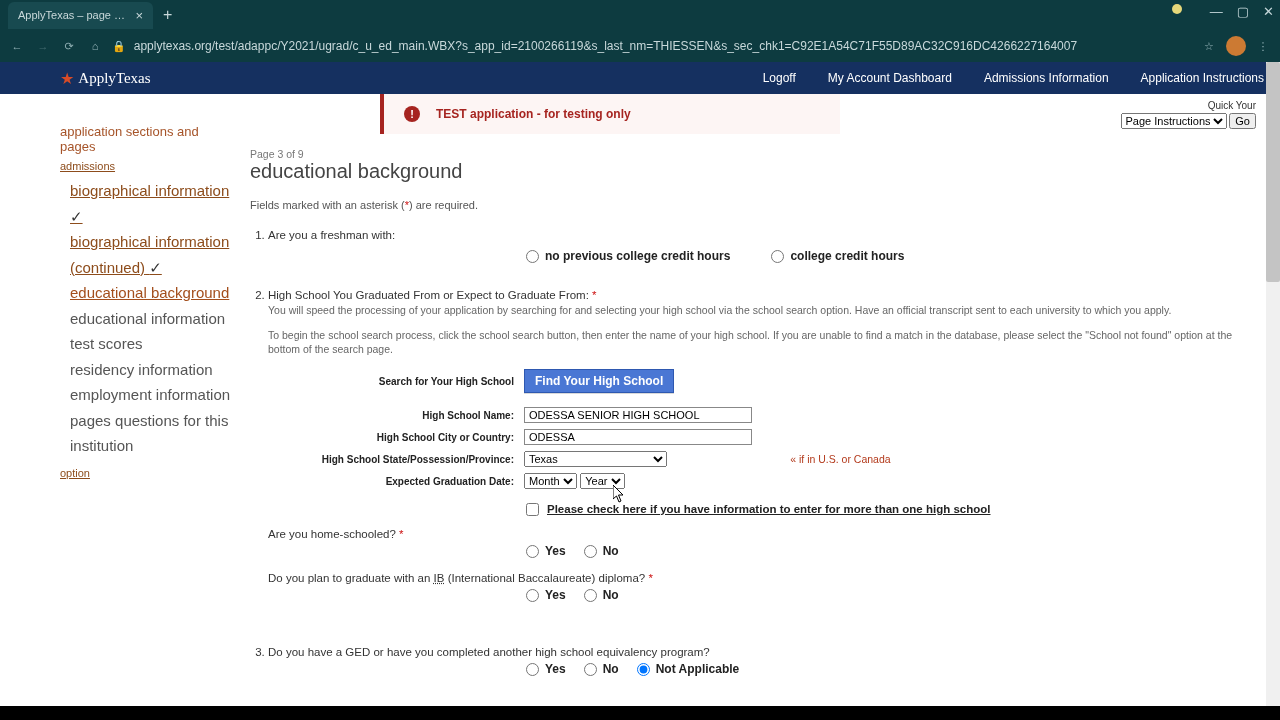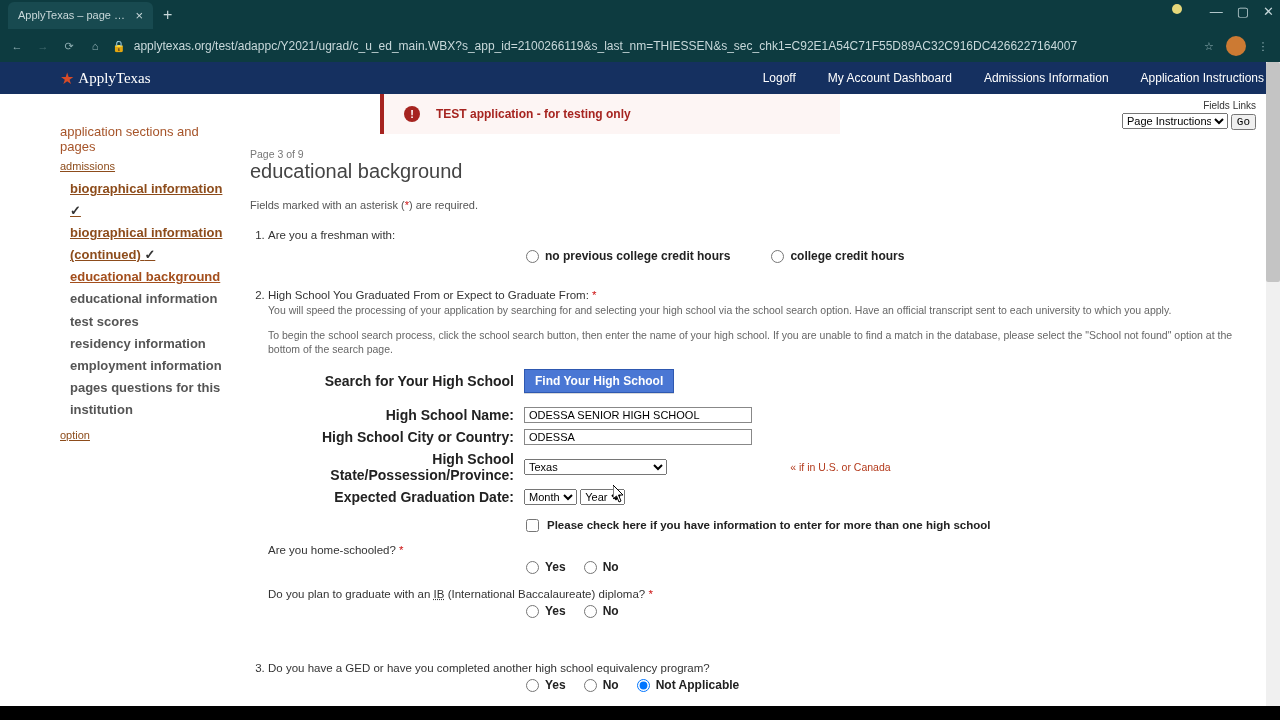--- a/index.html
+++ b/index.html
@@ -28,57 +28,57 @@
   .top-links a { color: #fff; text-decoration: none; cursor: pointer; }
   
   
   .page { display: flex; background: #fff; height: calc(720px - 62px - 32px - 14px); }
   .left-col { width: 250px; padding: 8px 16px 8px 60px; font-size: 11px; }
   .left-col .app-details { color: #555; line-height: 1.5; }
   .left-col .app-details .link { color: #8d4c1b; text-decoration: underline; cursor: pointer; }
   .sections-title { color: #a65429; font-size: 13px; font-weight: normal; margin-top: 22px; margin-bottom: 6px; }
   .section-link { color: #8d4c1b; text-decoration: underline; cursor: pointer; display: block; margin-bottom: 6px; }
   .sub-links { margin-left: 10px; }
-  .sub-links a { display: block; color: #8d4c1b; text-decoration: underline; font-size: 13px; line-height: 1.7; cursor: pointer; font-weight: bold; }
+  .sub-links a { display: block; color: #8d4c1b; text-decoration: underline; font-size: 15px; line-height: 1.7; cursor: pointer; }
   .sub-links a.current { color: #a34e1c; }
   .sub-links a.plain { color: #555; text-decoration: none; }
   .check { color: #333; }
   
   .main-col { flex: 1; padding: 0 20px 0 0; }
   .alert-bar { border-left: 4px solid #a62420; background: #fdf5f4; display: flex; align-items: center; padding: 12px 20px; margin-bottom: 14px; gap: 16px; margin-left: 130px; width: 460px; }
   .alert-icon { width: 16px; height: 16px; background: #a62420; border-radius: 50%; color: #fff; text-align: center; font-size: 11px; line-height: 16px; font-weight: bold; }
   .alert-text { color: #a62420; font-weight: bold; font-size: 12px; }
   
   .quick-links { position: absolute; right: 24px; top: 100px; text-align: right; font-size: 10px; }
   .quick-links select { font-size: 11px; width: 106px; }
-  .quick-links button { font-size: 11px; padding: 0 4px; font-family: Liberation Mono, monospace; }
+  .quick-links button { font-size: 11px; padding: 0 4px; }
   
   .page-count { color: #777; font-size: 10.5px; }
   h1 { font-weight: normal; font-size: 20px; color: #444; margin-bottom: 16px; }
   .hint { color: #555; font-size: 11px; margin-bottom: 18px; }
   .req { color: #c11; }
   
   ol.qlist { list-style: decimal; margin-left: 18px; }
   ol.qlist > li { margin-bottom: 26px; color: #333; font-size: 11.5px; }
   ol.qlist > li > .qlabel { color: #333; }
   
   .radio-row { margin-top: 8px; margin-left: 258px; display: flex; gap: 41px; font-weight: bold; color: #222; font-size: 12px; }
   .radio-row.tight { margin-left: 258px; margin-top: 4px; gap: 18px; }
   .radio-row label { display: flex; align-items: center; gap: 6px; font-weight: bold; }
   
   .subtext { color: #666; font-size: 10.5px; margin-top: 2px; line-height: 1.4; }
   
   table.form-table { margin-top: 8px; }
   table.form-table td { padding: 2px 4px; vertical-align: middle; }
-  table.form-table td.lbl { text-align: right; font-weight: bold; font-size: 14px; color: #222; width: 248px; }
+  table.form-table td.lbl { text-align: right; font-weight: bold; font-size: 10px; color: #222; width: 248px; }
   input[type=text] { width: 228px; font-size: 11px; padding: 1px 4px; border: 1px solid #888; }
   select { font-size: 11px; }
   .find-btn { background: #4a77d4; border: 1px solid #2e58b0; color: #fff; font-weight: bold; font-size: 12px; padding: 4px 10px; cursor: pointer; box-shadow: 0 1px 0 rgba(0,0,0,.15); }
   .hint-inline { color: #b33a1c; font-size: 10.5px; margin-left: 120px; }
-  .cb-row { margin-top: 10px; margin-left: 258px; display: flex; gap: 8px; font-weight: bold; font-size: 11.5px; color: #222; }
+  .cb-row { margin-top: 10px; margin-left: 258px; display: flex; gap: 8px; font-weight: bold; font-size: 11.5px; color: #222; text-decoration: underline; }
   
   .footer-bar { position: absolute; bottom: 0; left: 0; right: 0; height: 14px; background: #000; }
   .scrollbar-v { position: absolute; right: 0; top: 62px; bottom: 14px; width: 14px; background: #f0f0f0; }
   .scrollbar-v .thumb { position: absolute; top: 0; width: 14px; height: 220px; background: #c4c4c4; border-radius: 2px; }
   
   .cursor { position: absolute; left: 613px; top: 485px; width: 12px; height: 18px; pointer-events: none; }
   
   .abbr { text-decoration: underline dotted; }
 </style>
 </head>
@@ -120,21 +120,21 @@
     </div>
     <div class="top-links">
       <a>Logoff</a>
       <a>My Account Dashboard</a>
       <a>Admissions Information</a>
       <a>Application Instructions</a>
     </div>
   </div>
 
   <div class="quick-links">
-    <div>Fields Links</div>
+    <div>Quick Your</div>
     <div style="margin-top:2px">
       <select><option>Page Instructions</option></select>
       <button>Go</button>
     </div>
   </div>
 
   <div class="page">
 
     <div class="left-col">
       <div class="sections-title">application sections and pages</div>

